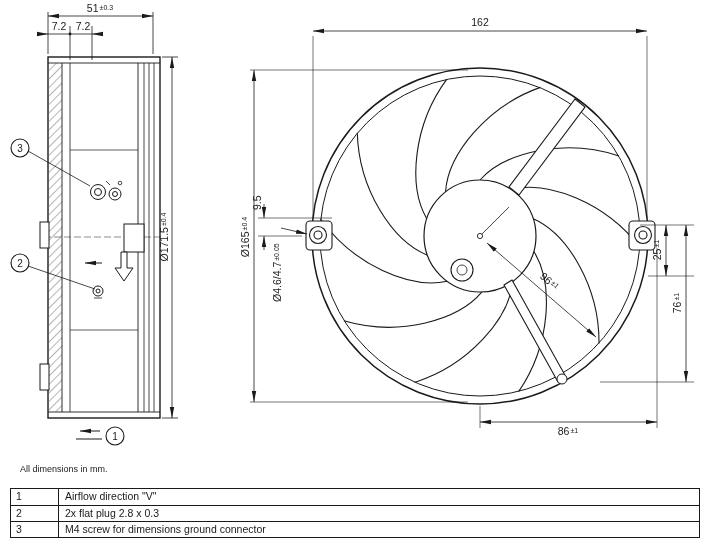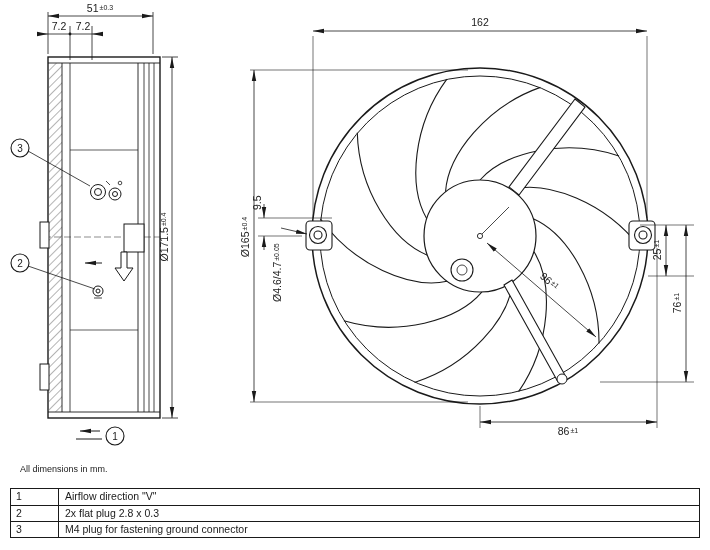--- a/index.html
+++ b/index.html
@@ -219,17 +219,17 @@
   <div class="legend-row">
     <div class="legend-num">1</div>
     <div class="legend-desc">Airflow direction "V"</div>
   </div>
   <div class="legend-row">
     <div class="legend-num">2</div>
     <div class="legend-desc">2x flat plug 2.8 x 0.3</div>
   </div>
   <div class="legend-row">
     <div class="legend-num">3</div>
-    <div class="legend-desc">M4 plug for fastening ground connector</div>
+    <div class="legend-desc">M4 screw for dimensions ground connector</div>
   </div>
 </div>
 
 </div>
 
 </body></html>

